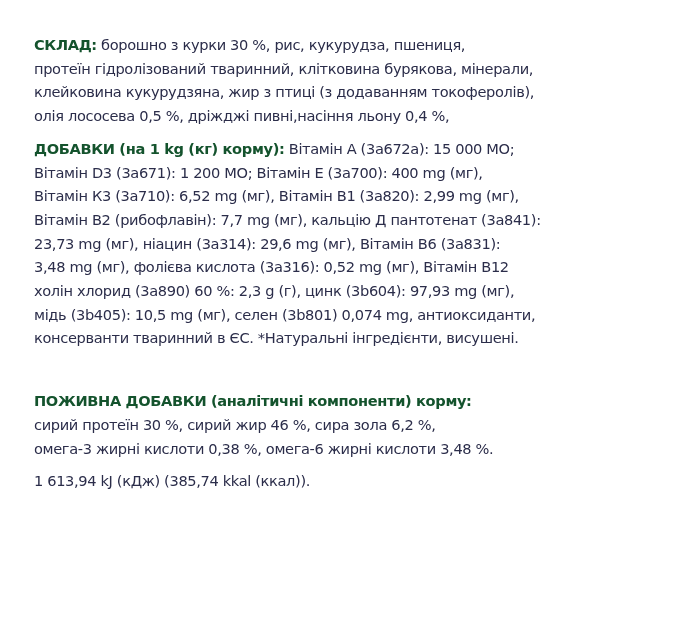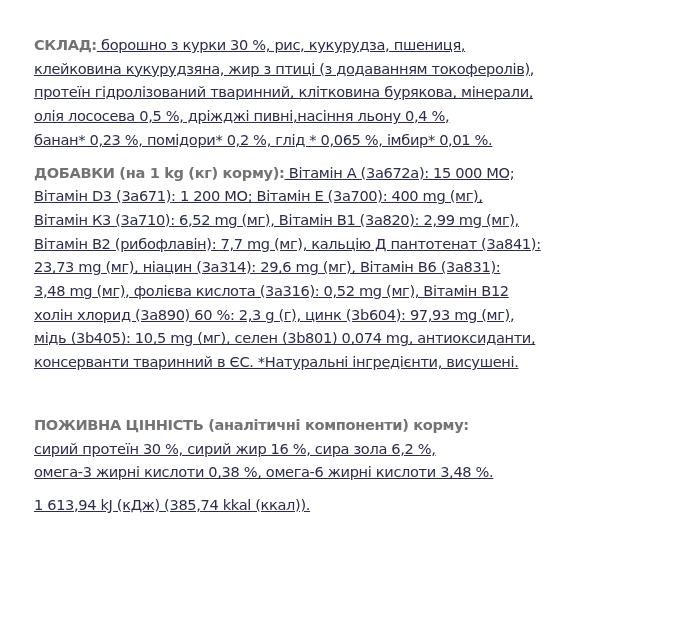--- a/index.html
+++ b/index.html
@@ -30,56 +30,54 @@
     }
     .section + .section {
       margin-top: 9px;
     }
     .line {
       display: block;
       white-space: nowrap;
     }
     .heading {
       font-weight: bold;
-      color: #737373;
+      color: #14532d;
       margin-top: 39px;
     }
     .body-text {
       color: #2b2d4a;
-      text-decoration: underline;
     }
   </style>
 </head>
 <body>
 
 <div class="label-doc">
 
   <div class="section">
     <span class="line"><span class="heading">СКЛАД:</span><span class="body-text"> борошно з курки 30 %, рис, кукурудза, пшениця,</span></span>
+    <span class="line body-text">протеїн гідролізований тваринний, клітковина бурякова, мінерали,</span>
     <span class="line body-text">клейковина кукурудзяна, жир з птиці (з додаванням токоферолів),</span>
-    <span class="line body-text">протеїн гідролізований тваринний, клітковина бурякова, мінерали,</span>
     <span class="line body-text">олія лососева 0,5 %, дріжджі пивні,насіння льону 0,4 %,</span>
-    <span class="line body-text">банан* 0,23 %, помідори* 0,2 %, глід * 0,065 %, імбир* 0,01 %.</span>
   </div>
 
   <div class="section">
     <span class="line"><span class="heading">ДОБАВКИ (на 1 kg (кг) корму):</span><span class="body-text"> Вітамін А (3a672a): 15 000 МО;</span></span>
     <span class="line body-text">Вітамін D3 (3a671): 1 200 МО; Вітамін Е (3a700): 400 mg (мг),</span>
     <span class="line body-text">Вітамін К3 (3a710): 6,52 mg (мг), Вітамін В1 (3a820): 2,99 mg (мг),</span>
     <span class="line body-text">Вітамін В2 (рибофлавін): 7,7 mg (мг), кальцію Д пантотенат (3a841):</span>
     <span class="line body-text">23,73 mg (мг), ніацин (3a314): 29,6 mg (мг), Вітамін В6 (3a831):</span>
     <span class="line body-text">3,48 mg (мг), фолієва кислота (3a316): 0,52 mg (мг), Вітамін В12</span>
     <span class="line body-text">холін хлорид (3a890) 60 %: 2,3 g (г), цинк (3b604): 97,93 mg (мг),</span>
     <span class="line body-text">мідь (3b405): 10,5 mg (мг), селен (3b801) 0,074 mg, антиоксиданти,</span>
     <span class="line body-text">консерванти тваринний в ЄС. *Натуральні інгредієнти, висушені.</span>
   </div>
 
   <div class="section">
-    <span class="line heading">ПОЖИВНА ЦІННІСТЬ (аналітичні компоненти) корму:</span>
-    <span class="line body-text">сирий протеїн 30 %, сирий жир 16 %, сира зола 6,2 %,</span>
+    <span class="line heading">ПОЖИВНА ДОБАВКИ (аналітичні компоненти) корму:</span>
+    <span class="line body-text">сирий протеїн 30 %, сирий жир 46 %, сира зола 6,2 %,</span>
     <span class="line body-text">омега-3 жирні кислоти 0,38 %, омега-6 жирні кислоти 3,48 %.</span>
   </div>
 
   <div class="section">
     <span class="line body-text">1 613,94 kJ (кДж) (385,74 kkal (ккал)).</span>
   </div>
 
 </div>
 
 </body></html>

